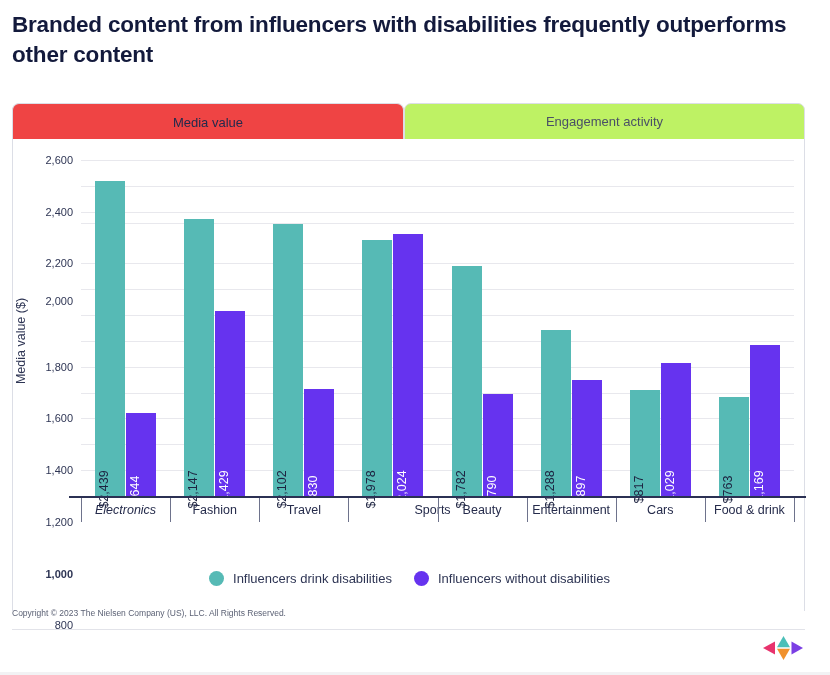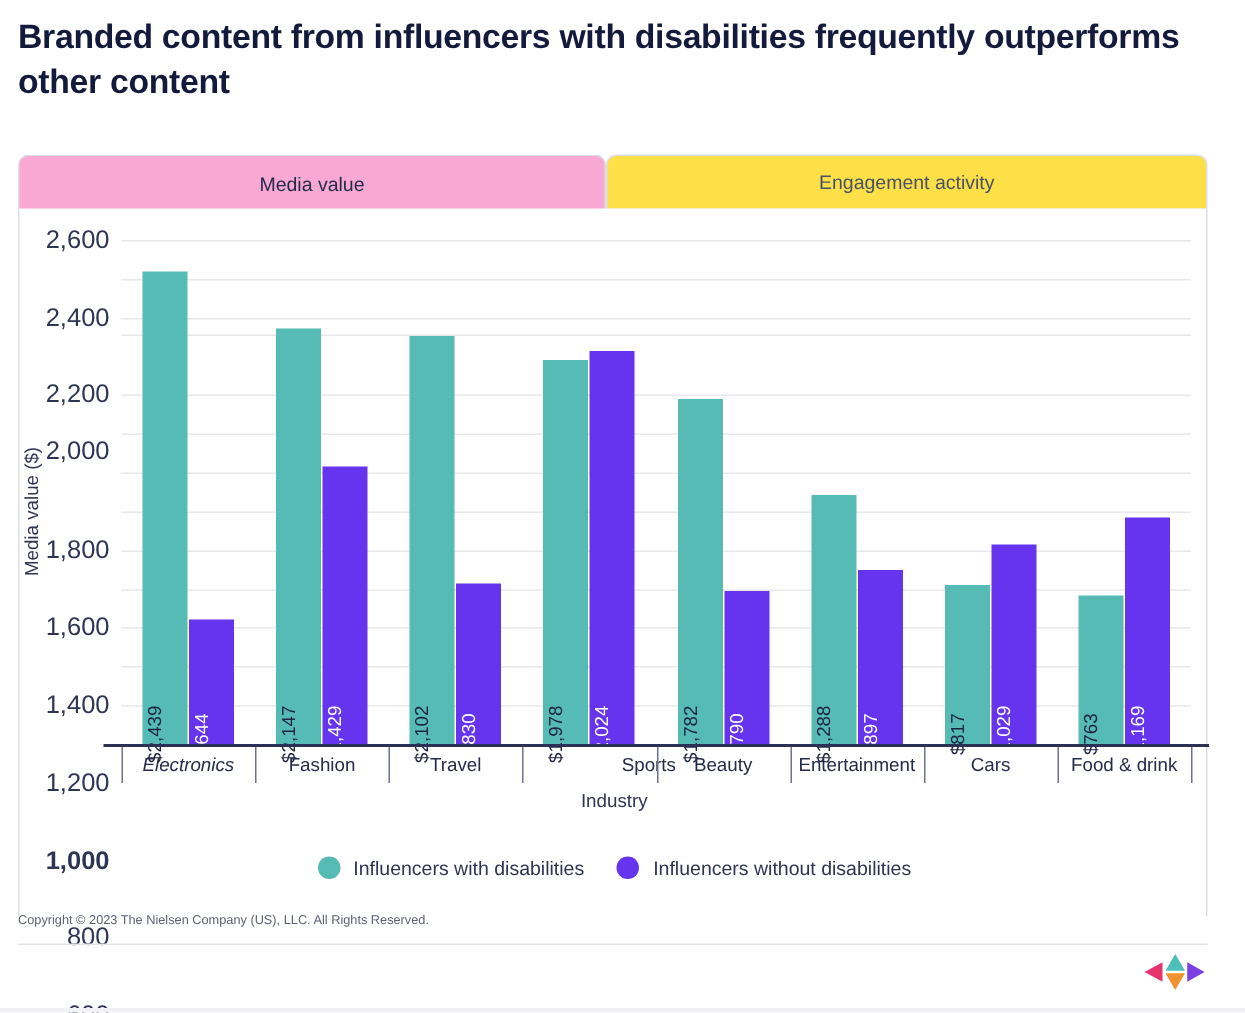--- a/index.html
+++ b/index.html
@@ -43,28 +43,28 @@
     display: flex;
     align-items: center;
     justify-content: center;
     font-size: 13px;
     color: #3c4360;
     border-top-left-radius: 7px;
     border-top-right-radius: 7px;
     box-sizing: border-box;
   }
   .tab.active {
-    background: #f9a8d4;
+    background: #ef4444;
     border: 1px solid #dcdee6;
     border-bottom: none;
     color: #232a4c;
     flex: 0 0 392px;
   }
   .tab.inactive {
-    background: #fde047;
+    background: #bef264;
     border: 1px solid #dcdee6;
     border-bottom: 1px solid #dcdee6;
     color: #4a5066;
     flex: 0 0 401px;
   }
 
   
   .chart-card {
     position: absolute;
     left: 12px;
@@ -112,21 +112,21 @@
     left: 0;
     width: 100%;
     height: 1px;
     background: #e8e8ed;
   }
   .tick-label {
     position: absolute;
     right: 100%;
     margin-right: 8px;
     transform: translateY(-50%);
-    font-size: 17px;
+    font-size: 11px;
     color: #2e3554;
     white-space: nowrap;
   }
 
   
   .x-axis {
     position: absolute;
     left: 56px;
     top: 357px;
     width: 737px;
@@ -418,26 +418,25 @@
         <div class="cat-sep" style="left: 368.5px;"></div>
         <div class="cat-cell" style="left: 457.625px; width: 89.125px;">Entertainment</div>
         <div class="cat-sep" style="left: 457.625px;"></div>
         <div class="cat-cell" style="left: 546.75px; width: 89.125px;">Cars</div>
         <div class="cat-sep" style="left: 546.75px;"></div>
         <div class="cat-cell" style="left: 635.875px; width: 89.125px;">Food &amp; drink</div>
         <div class="cat-sep" style="left: 635.875px;"></div>
         <div class="cat-sep" style="left: 725px;"></div>
       </div>
 
-    <div class="x-axis-title">Industry</div>
 
     <div class="legend" id="legend">
         <div class="legend-item">
           <span class="legend-dot" style="background: rgb(86, 186, 181);"></span>
-          <span>Influencers with disabilities</span>
+          <span>Influencers drink disabilities</span>
         </div>
         <div class="legend-item">
           <span class="legend-dot" style="background: rgb(102, 51, 239);"></span>
           <span>Influencers without disabilities</span>
         </div>
       </div>
   </div>
 </div>
 
 <div class="copyright">Copyright © 2023 The Nielsen Company (US), LLC. All Rights Reserved.</div>

